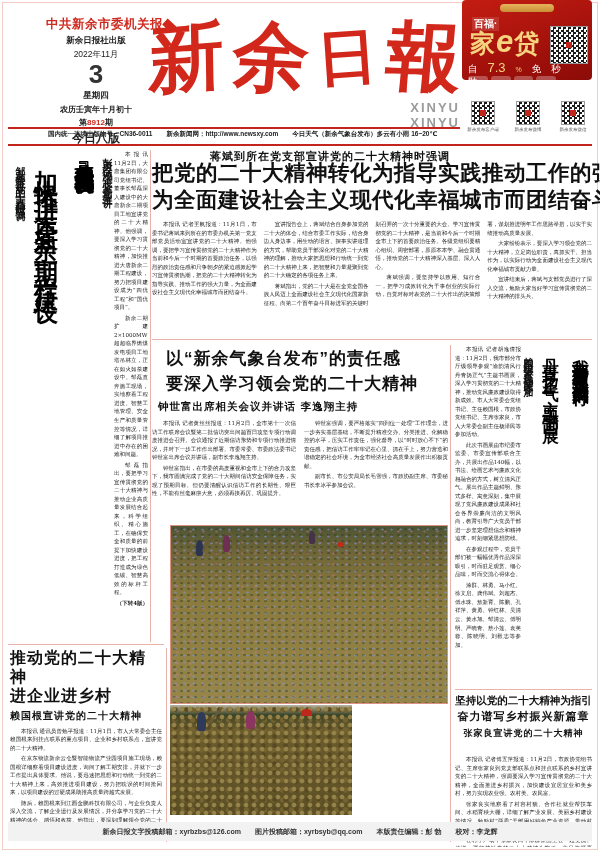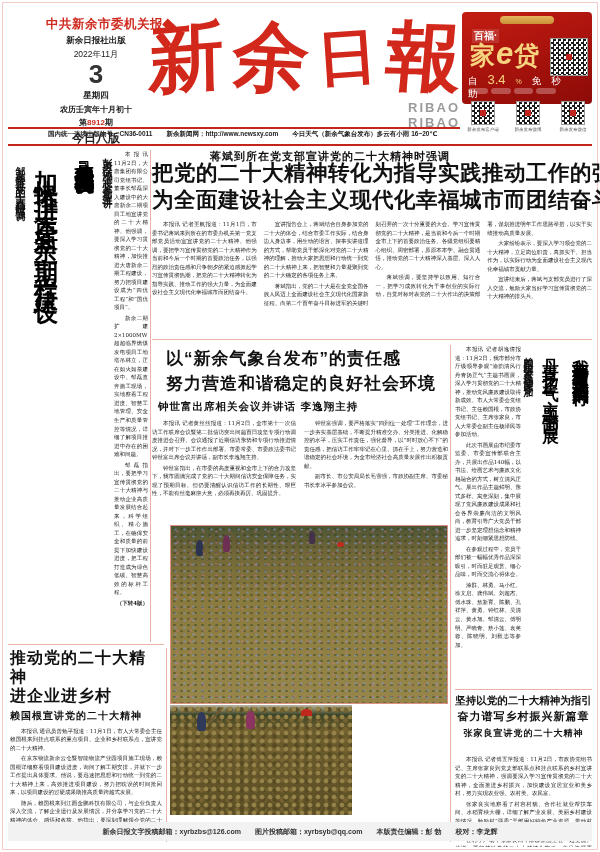--- a/index.html
+++ b/index.html
@@ -26,21 +26,21 @@
   .title-char{font-family:"DejaVu Serif","Liberation Serif",serif;font-weight:bold;color:#d2271b;
               font-size:76px;line-height:1;}
   .title-char:nth-child(1){transform:rotate(-5deg) skewX(-4deg);}
   .title-char:nth-child(2){transform:rotate(3deg) skewX(-2deg);}
   .title-char:nth-child(3){font-size:60px;transform:rotate(-4deg);}
   .title-char:nth-child(4){transform:rotate(2deg) skewX(-3deg);}
   .title-latin{left:356px;top:100px;width:104px;text-align:right;font-size:13px;font-weight:bold;
                color:#9b9b9b;letter-spacing:2px;}
 
   
-  .ad{left:462px;top:12px;width:130px;height:92px;border-radius:4px;color:#fff;
+  .ad{left:462px;top:0;width:130px;height:80px;border-radius:4px;color:#fff;
       background:linear-gradient(160deg,#c41d12,#9d0f0a 70%,#8c0c08);overflow:hidden;}
   .ad-badge{position:absolute;left:38px;top:4px;width:54px;height:8px;border-radius:4px;
             background:linear-gradient(#e6b45e,#c98f35);}
   .ad-brand{position:absolute;left:10px;top:17px;font-size:10px;font-weight:bold;color:#fff;
             background:rgba(255,255,255,.12);padding:0 2px;}
   .ad-prod{position:absolute;left:8px;top:28px;display:flex;align-items:flex-end;color:#f6d47f;font-weight:bold;}
   .ad-prod .cn{font-size:25px;line-height:1;}
   .ad-prod .e{font-size:31px;line-height:.9;font-style:italic;margin:0 1px;}
   .ad-feat{position:absolute;left:6px;top:60px;width:86px;display:flex;align-items:baseline;gap:10px;
            font-weight:normal;}
@@ -148,33 +148,33 @@
     <div class="mh-sm mh-issue" style="font-size:8px"><span>第</span><b>8912</b><span>期</span></div>
     <div class="mh-sm" style="font-size:12px">今日八版</div>
   </div>
 
   <div class="abs title-wrap">
     <span class="title-char">新</span>
     <span class="title-char">余</span>
     <span class="title-char">日</span>
     <span class="title-char">報</span>
   </div>
-  <div class="abs title-latin">RIBAO RIBAO</div>
+  <div class="abs title-latin">XINYU XINYU</div>
 
   <div class="abs ad">
     <div class="ad-badge"></div>
     <div class="ad-brand">百福·</div>
     <div class="ad-prod">
       <span class="cn">家</span>
       <span class="e">e</span>
       <span class="cn">贷</span>
     </div>
     <div class="ad-feat">
       <span class="f">自助</span>
-      <span class="r">3.4</span>
+      <span class="r">7.3</span>
         <span class="ru">%</span>
       <span class="f">免</span>
       <span class="f">秒</span>
     </div>
     <div class="ad-pills">
       <span class="ad-pill"></span>
       <span class="ad-pill"></span>
       <span class="ad-pill"></span>
       <span class="ad-pill"></span>
     </div>
@@ -233,21 +233,21 @@
     <p>本报讯 记者王帆报道：11月1日，市委书记蒋斌来到所在的市委办机关第一党支部党员活动室宣讲党的二十大精神。他强调，要把学习宣传贯彻党的二十大精神作为当前和今后一个时期的首要政治任务，以强烈的政治责任感和只争朝夕的紧迫感掀起学习宣传贯彻热潮，把党的二十大精神转化为指导实践、推动工作的强大力量，为全面建设社会主义现代化幸福城市而团结奋斗。</p>
     <p>宣讲报告会上，蒋斌结合自身参加党的二十大的体会，结合市委工作实际，结合身边人身边事，用生动的语言、摆事实讲道理的方式，帮助党员干部深化对党的二十大精神的理解，推动大家把思想和行动统一到党的二十大精神上来，把智慧和力量凝聚到党的二十大确定的各项任务上来。</p>
     <p>蒋斌指出，党的二十大是在全党全国各族人民迈上全面建设社会主义现代化国家新征程、向第二个百年奋斗目标进军的关键时刻召开的一次十分重要的大会。学习宣传贯彻党的二十大精神，是当前和今后一个时期全市上下的首要政治任务。各级党组织要精心组织、周密部署，原原本本学、融会贯通悟，推动党的二十大精神深入基层、深入人心。</p>
     <p>蒋斌强调，要坚持学以致用、知行合一，把学习成效转化为干事创业的实际行动，自觉对标对表党的二十大作出的决策部署，谋划推进明年工作思路举措，以实干实绩推动高质量发展。</p>
     <p>大家纷纷表示，要深入学习领会党的二十大精神，立足岗位职责，真抓实干、担当作为，以实际行动为全面建设社会主义现代化幸福城市贡献力量。</p>
     <p>宣讲结束后，蒋斌与支部党员进行了深入交流，勉励大家当好学习宣传贯彻党的二十大精神的排头兵。</p>
   </div>
 
   <div class="abs rule-pink" style="left:152px;top:339px;width:440px;height:1px"></div>
   <div class="abs stab-h" style="top:347px">以“新余气象台发布”的责任感</div>
-  <div class="abs stab-h" style="top:372px">努力营造和谐稳定的良好社会环境</div>
+  <div class="abs stab-h" style="top:372px">要深入学习领会党的二十大精神</div>
   <div class="abs stab-sub serif">钟世富出席相关会议并讲话 李逸翔主持</div>
   <div class="abs stab-body body-text">
     <p>本报讯 记者黄丝丝报道：11月2日，全市第十一次信访工作联席会议暨第二批信访突出问题百日攻坚专项行动调度推进会召开。会议通报了近期信访形势和专项行动推进情况，并对下一步工作作出部署。市委常委、市委政法委书记钟世富出席会议并讲话，副市长李逸翔主持。</p>
     <p>钟世富指出，在市委的高度重视和全市上下的合力攻坚下，我市圆满完成了党的二十大期间信访安全保障任务，实现了预期目标。但仍要清醒认识信访工作的长期性、艰巨性，不能有丝毫麻痹大意，必须再接再厉、巩固提升。</p>
     <p>钟世富强调，要严格落实“四到位一处理”工作理念，进一步夯实基层基础，不断提升精准交办、分类推进、化解稳控的水平，压实工作责任，强化督导，以“时时放心不下”的责任感，把信访工作牢牢记在心里、抓在手上，努力营造和谐稳定的社会环境，为全市经济社会高质量发展作出积极贡献。</p>
     <p>副市长、市公安局局长毛雪强，市政协副主席、市委秘书长李冰平参加会议。</p>
   </div>
 
   <div class="abs photo1">
     <div class="person" style="left:9%;top:8%;width:7px;height:16px;background:#2c3350"></div>

